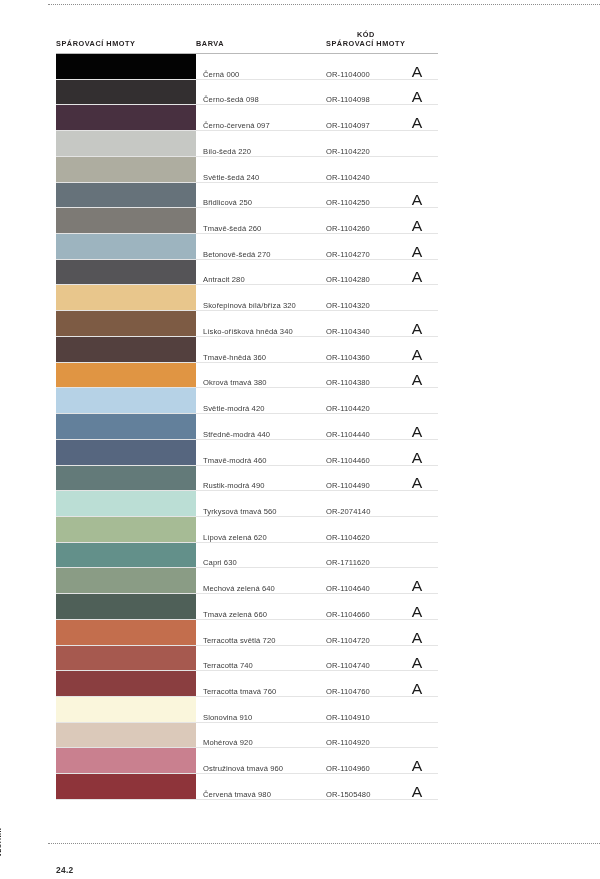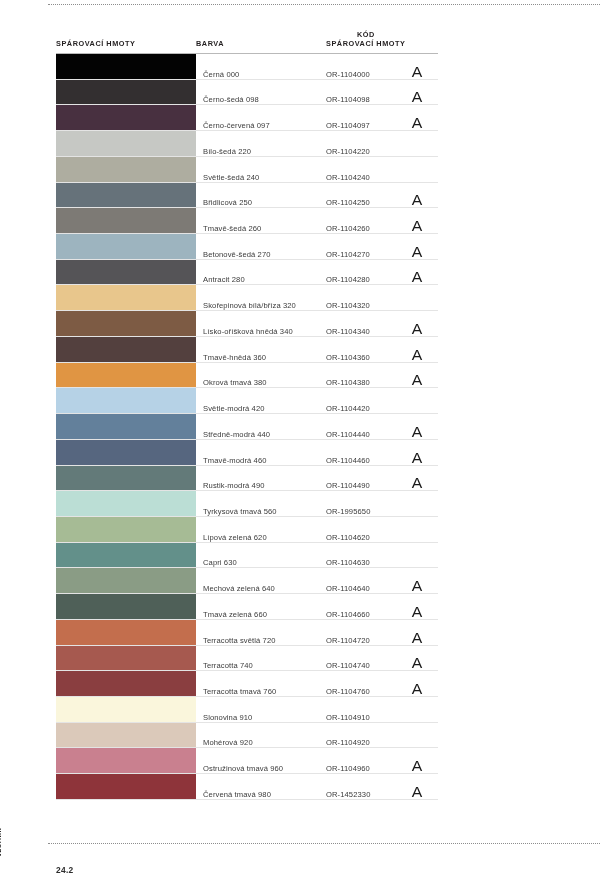--- a/index.html
+++ b/index.html
@@ -336,37 +336,37 @@
           <div class="cell-code">OR-1104490</div>
           <div class="cell-mark">
             <span class="mark-a">A</span>
           </div>
         </div>
         <div class="row">
           <div class="cell-swatch">
             <span class="swatch" style="background: rgb(187, 222, 213);"></span>
           </div>
           <div class="cell-name">Tyrkysová tmavá 560</div>
-          <div class="cell-code">OR-1995650</div>
+          <div class="cell-code">OR-2074140</div>
           <div class="cell-mark"></div>
         </div>
         <div class="row">
           <div class="cell-swatch">
             <span class="swatch" style="background: rgb(166, 187, 149);"></span>
           </div>
           <div class="cell-name">Lípová zelená 620</div>
           <div class="cell-code">OR-1104620</div>
           <div class="cell-mark"></div>
         </div>
         <div class="row">
           <div class="cell-swatch">
             <span class="swatch" style="background: rgb(99, 144, 138);"></span>
           </div>
           <div class="cell-name">Capri 630</div>
-          <div class="cell-code">OR-1104630</div>
+          <div class="cell-code">OR-1711620</div>
           <div class="cell-mark"></div>
         </div>
         <div class="row">
           <div class="cell-swatch">
             <span class="swatch" style="background: rgb(138, 156, 133);"></span>
           </div>
           <div class="cell-name">Mechová zelená 640</div>
           <div class="cell-code">OR-1104640</div>
           <div class="cell-mark">
             <span class="mark-a">A</span>
@@ -436,21 +436,21 @@
           <div class="cell-code">OR-1104960</div>
           <div class="cell-mark">
             <span class="mark-a">A</span>
           </div>
         </div>
         <div class="row">
           <div class="cell-swatch">
             <span class="swatch" style="background: rgb(142, 52, 58);"></span>
           </div>
           <div class="cell-name">Červená tmavá 980</div>
-          <div class="cell-code">OR-1452330</div>
+          <div class="cell-code">OR-1505480</div>
           <div class="cell-mark">
             <span class="mark-a">A</span>
           </div>
         </div>
       </div>
 
   </div>
 </div>
 
 </body></html>

